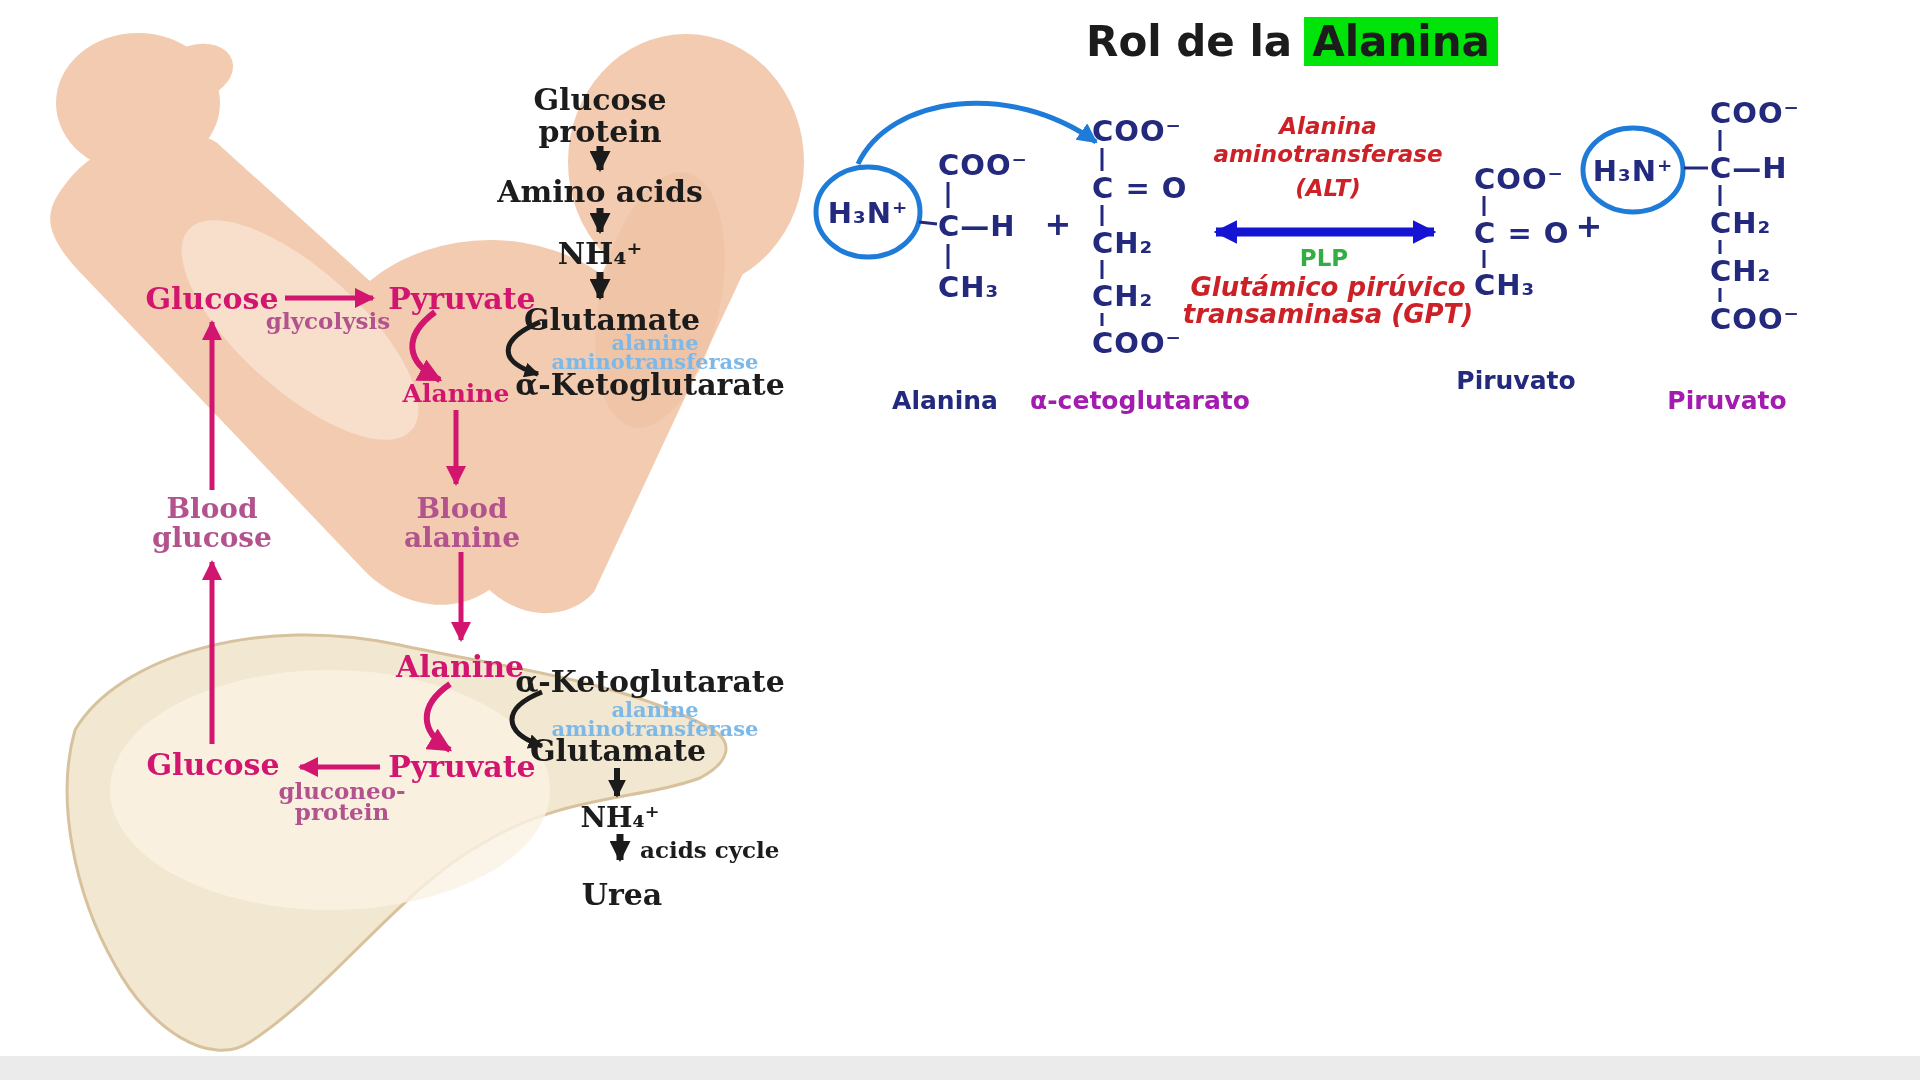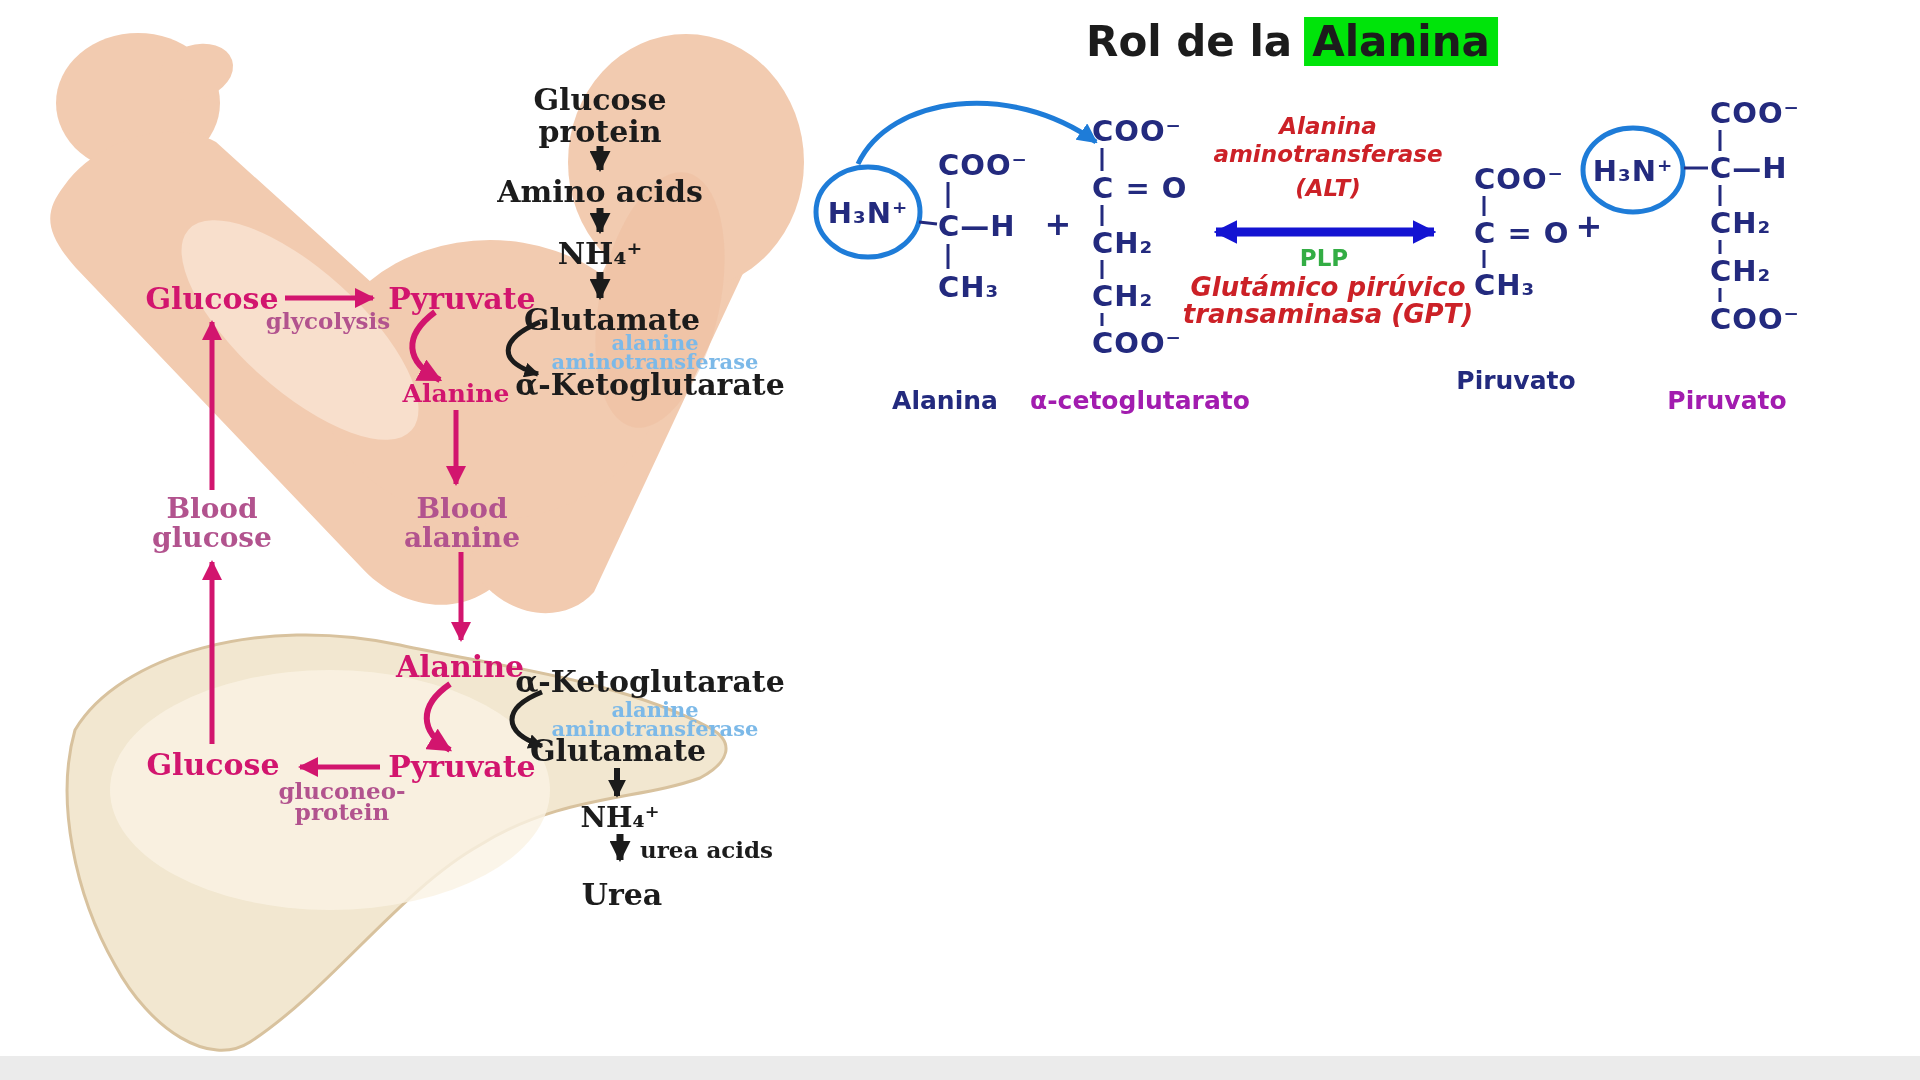--- a/index.html
+++ b/index.html
@@ -134,21 +134,21 @@
 <div class="t serif s30 pink" style="left:460px;top:651px">Alanine</div>
 <div class="t serif s30 blk" style="left:650px;top:666px">α-Ketoglutarate</div>
 <div class="t serif s21 lblue" style="left:655px;top:699px">alanine</div>
 <div class="t serif s21 lblue" style="left:655px;top:718px">aminotransferase</div>
 <div class="t serif s30 blk" style="left:618px;top:735px">Glutamate</div>
 <div class="t serif s30 pink" style="left:213px;top:749px">Glucose</div>
 <div class="t serif s23 pinksoft" style="left:342px;top:779px">gluconeo-</div>
 <div class="t serif s23 pinksoft" style="left:342px;top:800px">protein</div>
 <div class="t serif s30 pink" style="left:462px;top:751px">Pyruvate</div>
 <div class="t serif s28 blk" style="left:620px;top:803px">NH₄⁺</div>
-<div class="t la serif s23 blk" style="left:640px;top:838px">urea acids</div>
+<div class="t la serif s23 blk" style="left:640px;top:838px">acids cycle</div>
 <div class="t serif s30 blk" style="left:622px;top:879px">Urea</div>
 
 <div class="t sans s42 blk" style="left:1292px;top:20px">
   <span>Rol de la</span><span class="hl">Alanina</span>
 </div>
 
 <div class="t la sans s29 navy" style="left:938px;top:150px">COO⁻</div>
 <div class="t la sans s29 navy" style="left:938px;top:211px">C—H</div>
 <div class="t la sans s29 navy" style="left:938px;top:272px">CH₃</div>
 <div class="t sans s29 navy" style="left:868px;top:198px">H₃N⁺</div>

